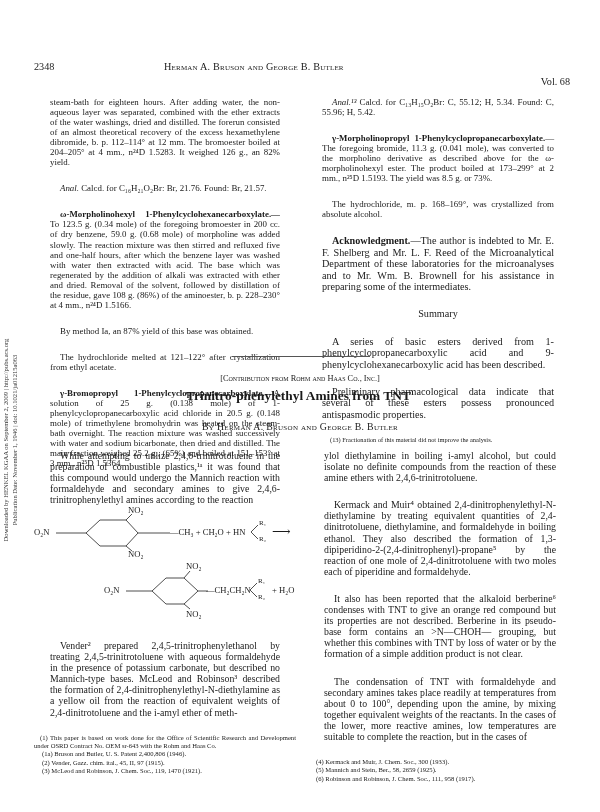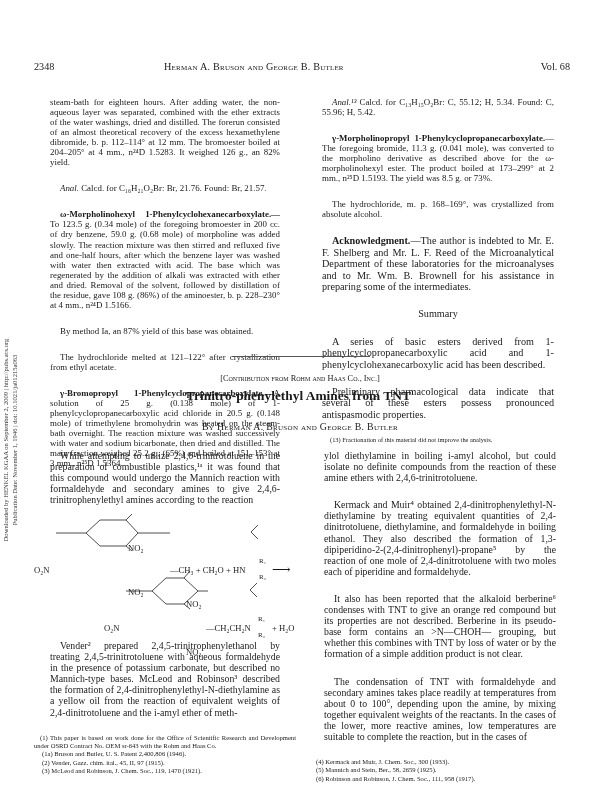--- a/index.html
+++ b/index.html
@@ -5,38 +5,38 @@
   html, body { margin: 0; padding: 0; background: #ffffff; }
   body { width: 600px; height: 812px; position: relative; overflow: hidden;
          font-family: "Liberation Serif", "DejaVu Serif", serif; color: #1a1a1a; }
   .abs { position: absolute; }
   .sidebar { position: absolute; left: 1px; top: 590px; width: 300px; height: 24px;
              transform: rotate(-90deg); transform-origin: 0 0;
              font-size: 6.6px; line-height: 9px; text-align: center; color: #333; }
   .runhead { top: 61px; left: 34px; width: 536px; height: 12px; font-size: 10.2px; }
   .runhead .pn { position: absolute; left: 0; top: 0; }
   .runhead .auth { position: absolute; left: 130px; top: 0; font-variant: small-caps; letter-spacing: 0.2px; }
-  .runhead .vol { position: absolute; right: 0; top: 0; }
+  .runhead .vol { position: absolute; right: 0; top: 15px; }
   .col { position: absolute; font-size: 8.9px; line-height: 10.05px; text-align: justify; }
   .col p { margin: 16px; }
   .ind { text-indent: 10px; }
   .b { font-weight: bold; }
   .i { font-style: italic; }
   .sc { font-variant: small-caps; }
   sup, sub { font-size: 6px; line-height: 0; }
   .fn { font-size: 6.6px; line-height: 8.4px; }
   .fn p { margin: 0; }
   .fnind { padding-left: 8px; text-indent: 0; }
   .center { text-align: center; }
   .rule { position: absolute; height: 1px; background: #555; }
   .title { position: absolute; left: 0; width: 600px; text-align: center; }
   .ackbox { font-size: 10.2px; line-height: 11.4px; }
   .signoff { display: flex; justify-content: space-between; font-size: 7.8px; margin-top: 2px; }
   .chem { position: absolute; font-size: 8.6px; }
-  .chem span { position: absolute; white-space: nowrap; margin-top: 38px; }
+  .chem span { position: absolute; white-space: nowrap; }
 </style>
 </head>
 <body>
 
 <div class="sidebar">
   <div>Downloaded by HENKEL KGAA on September 2, 2009 | http://pubs.acs.org</div>
   <div>Publication Date: November 1, 1946 | doi: 10.1021/ja01215a063</div>
 </div>
 
 <div class="abs runhead">
@@ -54,21 +54,21 @@
   <p class="ind"><span class="b">γ-Bromopropyl 1-Phenylcyclopropanecarboxylate.—</span><span>A solution of 25 g. (0.138 mole) of 1-phenylcyclopropanecarboxylic acid chloride in 20.5 g. (0.148 mole) of trimethylene bromohydrin was heated on the steam-bath overnight. The reaction mixture was washed successively with water and sodium bicarbonate, then dried and distilled. The main fraction weighed 25.2 g., (65%) and boiled at 151–153° at 3 mm., n²⁵D 1.5364.</span></p>
 </div>
 
 <div class="col" style="left:306px; top:81px; width:264px;">
   <p class="ind"><span class="i">Anal.¹³</span> <span>Calcd. for C₁₃H₁₅O₂Br: C, 55.12; H, 5.34. Found: C, 55.96; H, 5.42.</span></p>
   <p class="ind"><span class="b">γ-Morpholinopropyl 1-Phenylcyclopropanecarboxylate.</span><span>—The foregoing bromide, 11.3 g. (0.041 mole), was converted to the morpholino derivative as described above for the ω-morpholinohexyl ester. The product boiled at 173–299° at 2 mm., n²⁵D 1.5193. The yield was 8.5 g. or 73%.</span></p>
   <p class="ind">The hydrochloride, m. p. 168–169°, was crystallized from absolute alcohol.</p>
   <div class="ackbox" style="margin-top:3px;">
     <p class="ind"><span class="b">Acknowledgment.</span><span>—The author is indebted to Mr. E. F. Shelberg and Mr. L. F. Reed of the Microanalytical Department of these laboratories for the microanalyses and to Mr. Wm. B. Brownell for his assistance in preparing some of the intermediates.</span></p>
     <p class="center" style="margin-top:4px;font-family:Liberation Serif, serif;">Summary</p>
-    <p class="ind">A series of basic esters derived from 1-phenylcyclopropanecarboxylic acid and 1-phenylcyclohexanecarboxylic acid has been described.</p>
+    <p class="ind">A series of basic esters derived from 1-phenylcyclopropanecarboxylic acid and 9-phenylcyclohexanecarboxylic acid has been described.</p>
     <p class="ind">Preliminary pharmacological data indicate that several of these esters possess pronounced antispasmodic properties.</p>
   </div>
   <p class="fn" style="margin-top:3px; padding-left:8px; font-size:6.4px;">(13) Fractionation of this material did not improve the analysis.</p>
 </div>
 
 <div class="rule" style="left:232px; top:356px; width:138px;"></div>
 
 <div class="title sc" style="top:374px; font-size:8.4px;">[Contribution from Rohm and Haas Co., Inc.]</div>
 <div class="title" style="top:388px; font-size:13.4px; font-weight:bold;"><span>Trinitro-phenylethyl Amines from TNT</span><sup>1</sup></div>
 <div class="title sc" style="top:409px; font-size:9.8px; letter-spacing:0.3px;margin-top:12px;">By Herman A. Bruson and George B. Butler</div>

